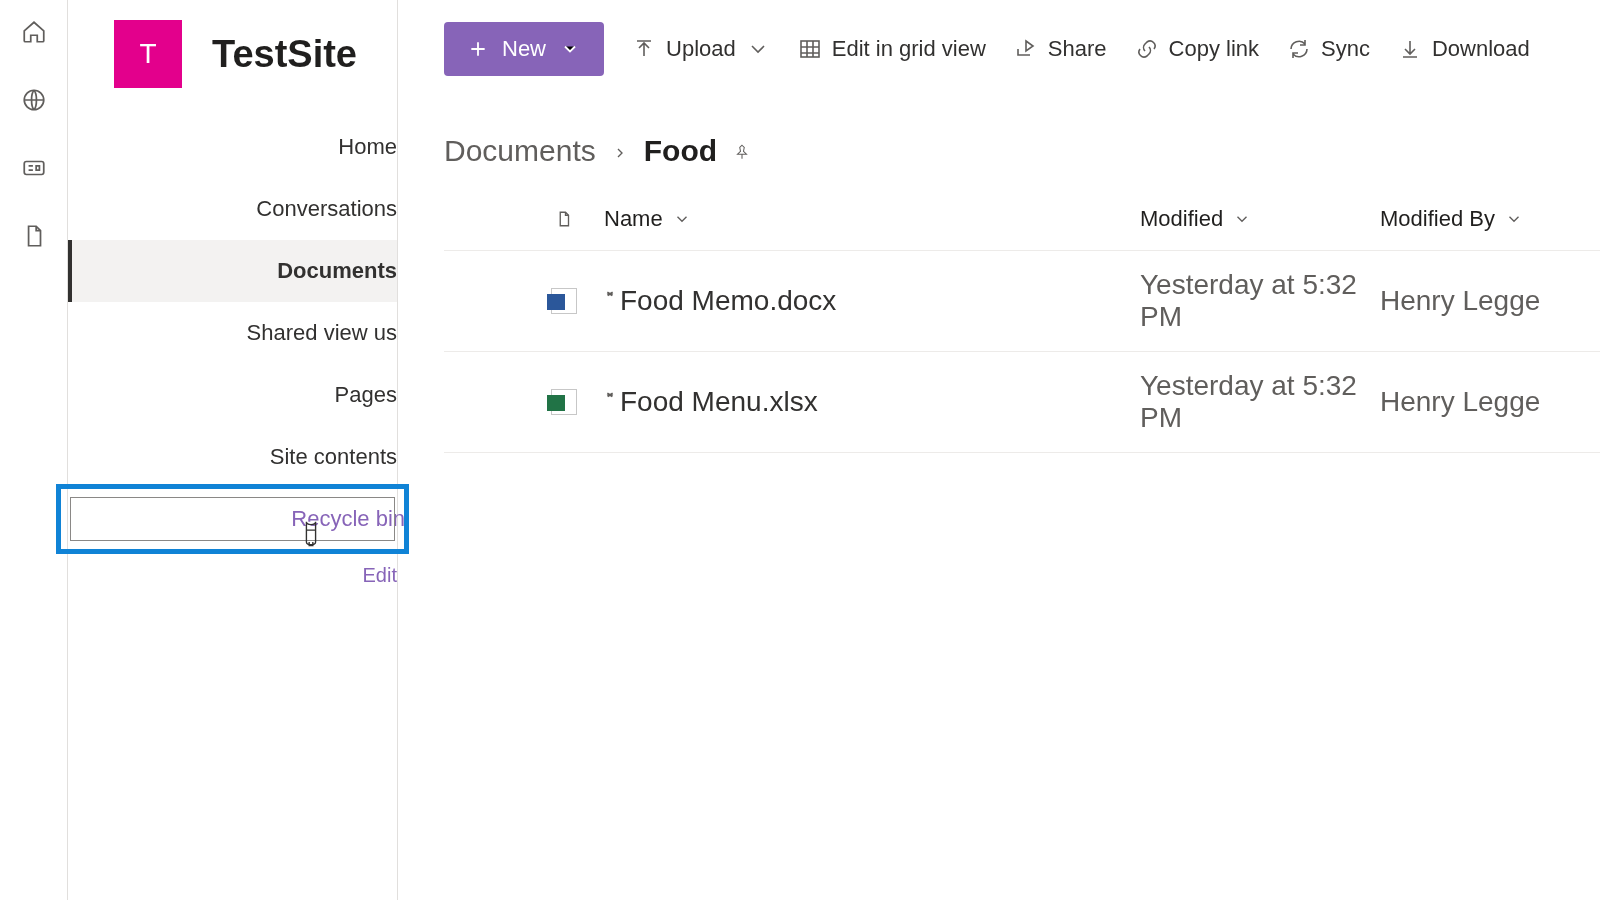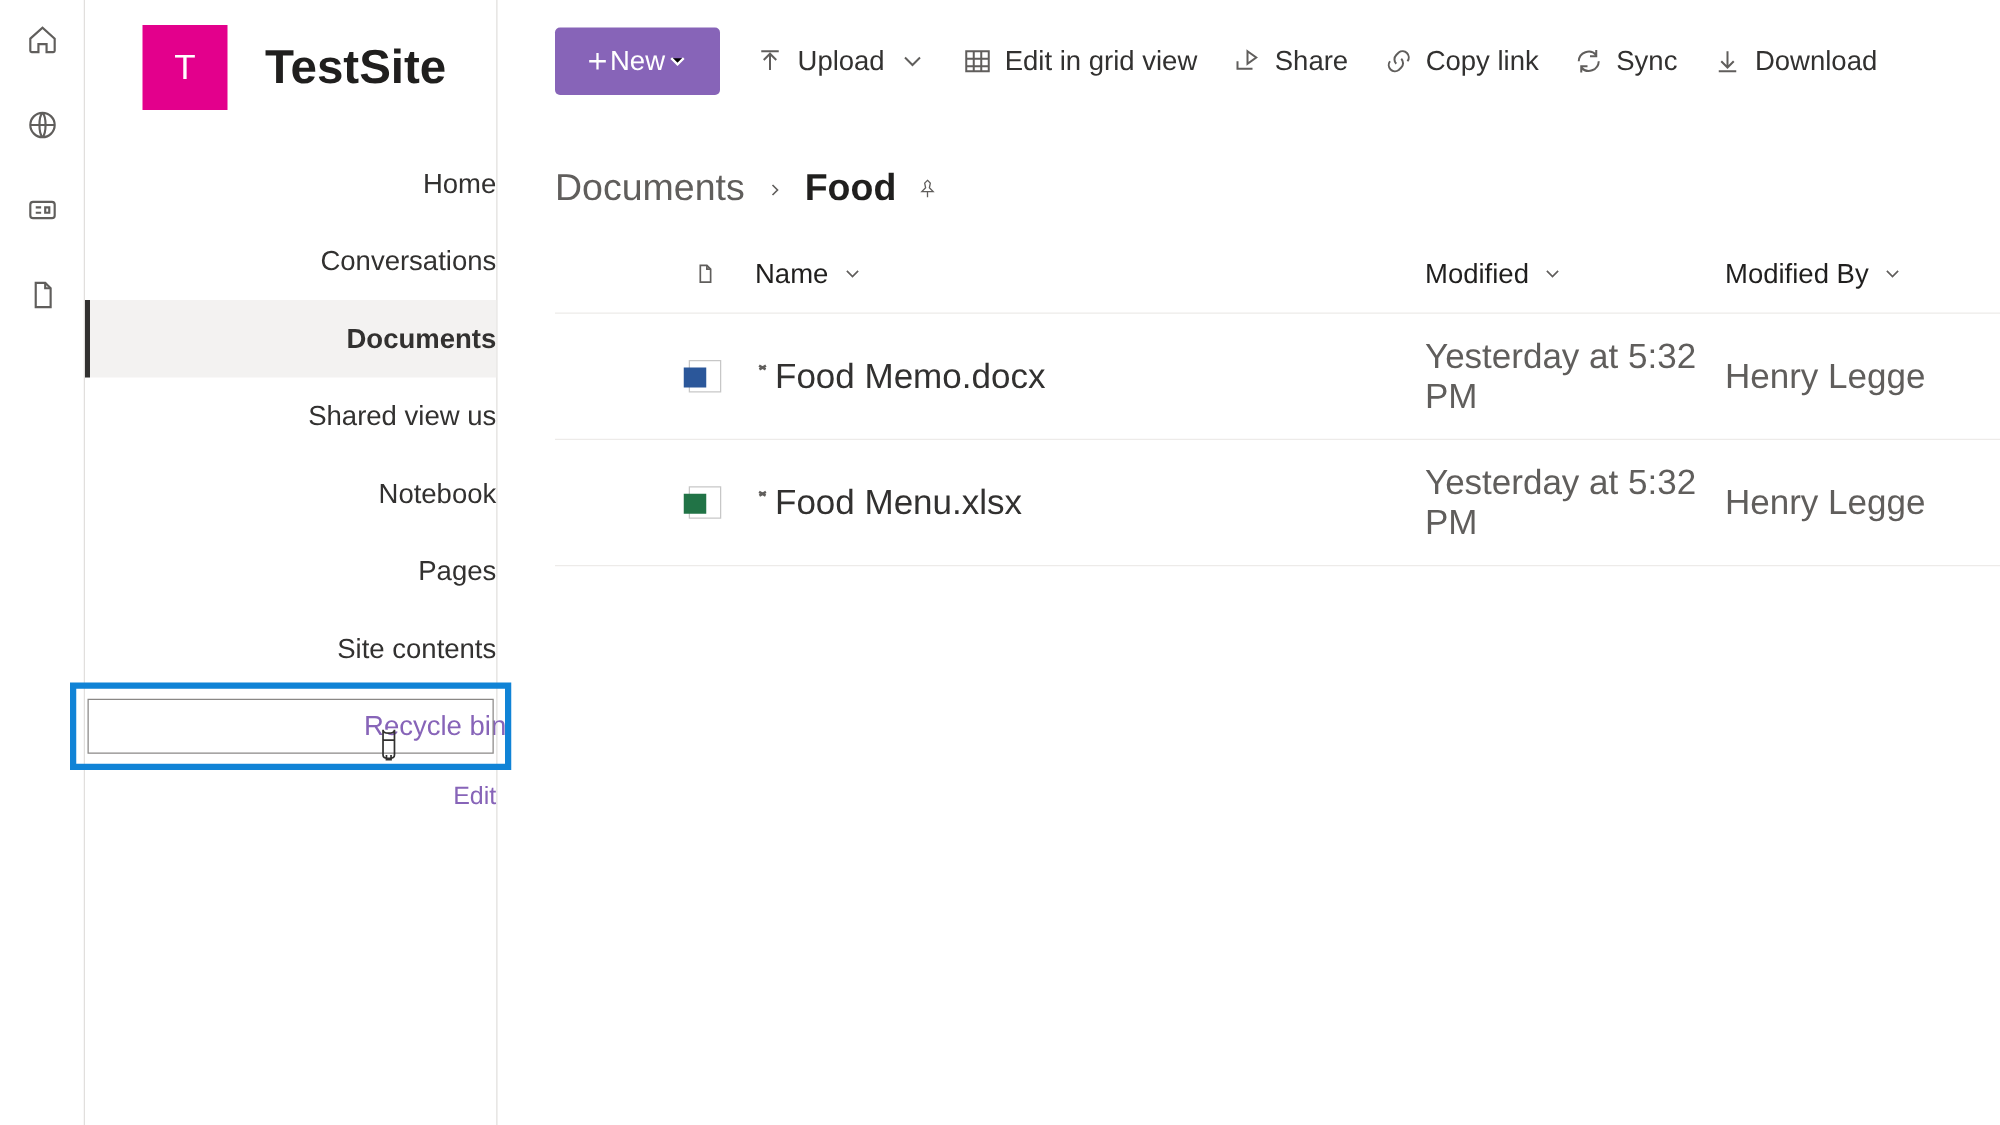--- a/index.html
+++ b/index.html
@@ -137,20 +137,21 @@
   }
   .btn-new {
     background: #8764b8;
     color: #fff;
     border: none;
     font-size: 22px;
     padding: 14px 24px;
     border-radius: 4px;
     display: flex;
     align-items: center;
+    gap: 14px;
     cursor: pointer;
   }
   .btn-new svg { width: 20px; height: 20px; stroke: #fff; stroke-width: 2.2; }
 
   .tool {
     display: flex;
     align-items: center;
     gap: 10px;
     font-size: 22px;
     color: #323130;
@@ -250,21 +251,20 @@
   <div class="site-header">
     <div class="site-logo">T</div>
     <div class="site-title">TestSite</div>
   </div>
 
   <nav class="nav">
     <div class="nav-item">Home</div>
     <div class="nav-item">Conversations</div>
     <div class="nav-item selected">Documents</div>
     <div class="nav-item">Shared view us</div>
-    <div class="nav-item">Notebook</div>
     <div class="nav-item">Pages</div>
     <div class="nav-item">Site contents</div>
     <div class="nav-item link highlighted">
       <span>Recycle bin</span>
       <span class="inner"></span>
       <span class="cursor">
         <svg viewBox="0 0 24 30">
             <path d="M7 2v22M17 2v22M7 2c0 4 10 4 10 0M7 24c0 4 10 4 10 0M7 11h10M10 24v4h4v-4"></path>
           </svg>
       </span>

